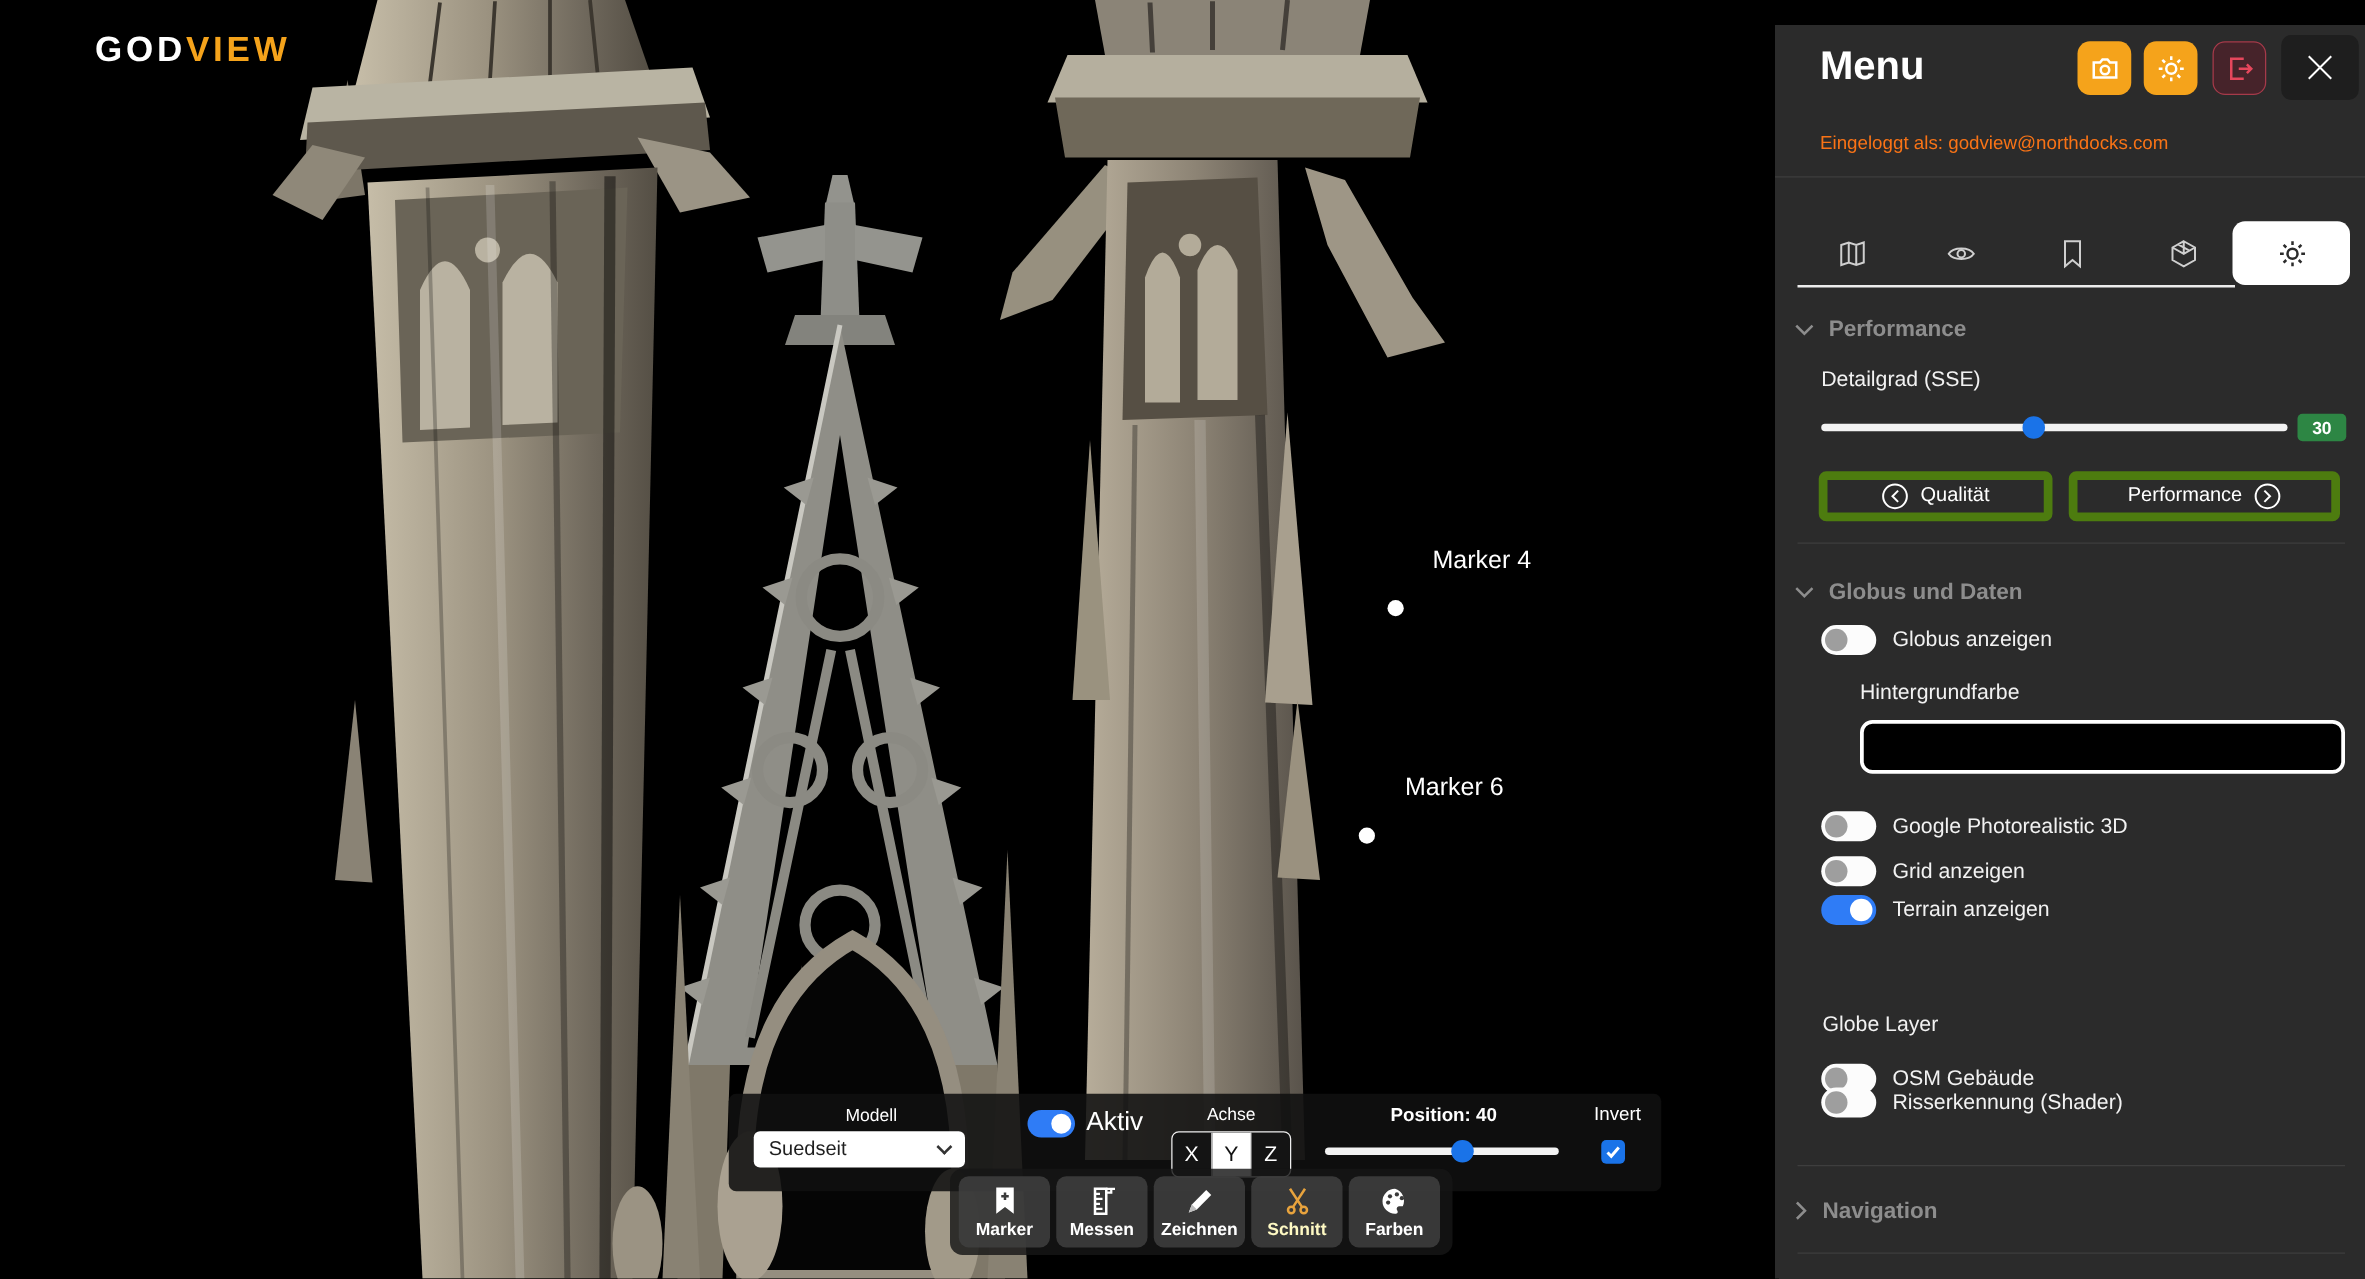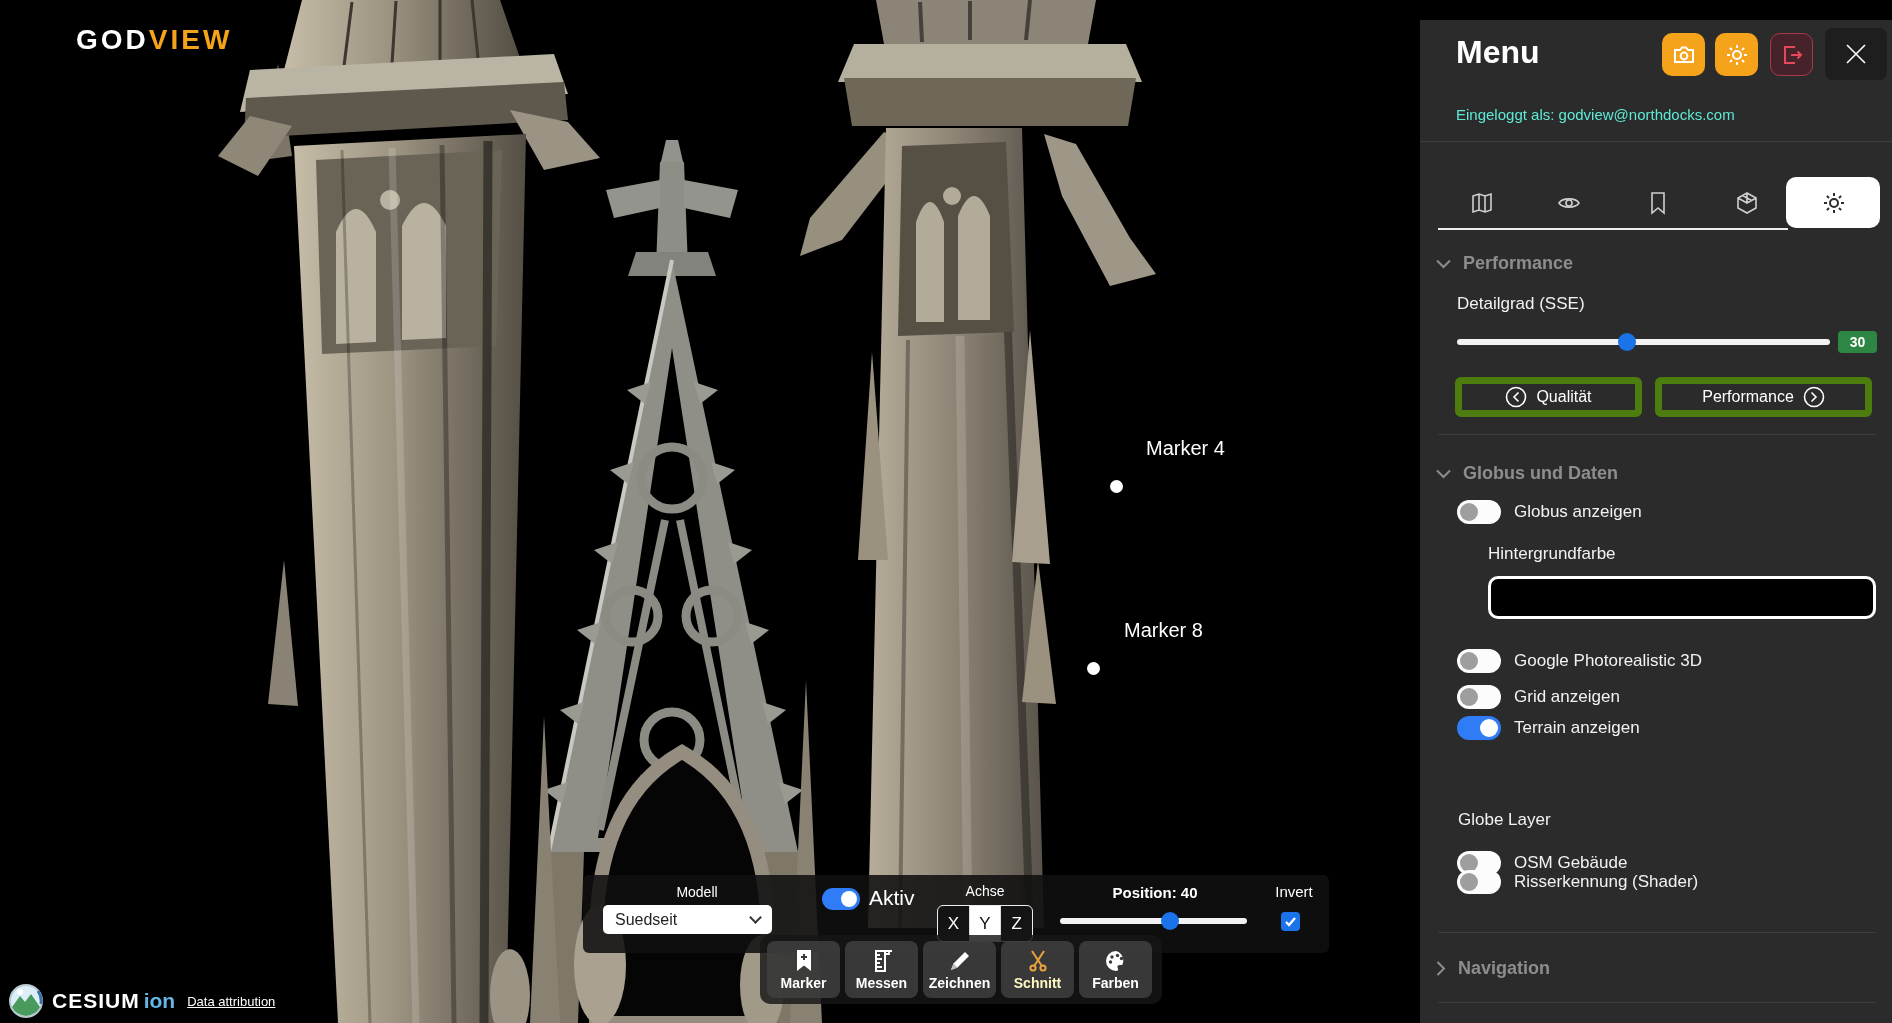--- a/index.html
+++ b/index.html
@@ -44,21 +44,21 @@
   .tool-btn .tl{color:#fff;font-size:14px;font-weight:700;}
   .tool-btn.active .tl{color:#fef9c3;}
 
   
   #panel{position:absolute;left:1420px;top:0;width:472px;height:1023px;background:#2b2b2b;margin-top:20px;}
   #menu-title{position:absolute;left:36px;top:14px;color:#fff;font-size:32px;font-weight:700;}
   .hdr-btn{position:absolute;top:13px;width:43px;height:43px;border-radius:10px;display:flex;align-items:center;justify-content:center;}
   .hdr-btn.orange{background:#f5a31b;}
   .hdr-btn.logout{background:#46232a;border:1px solid #a63a4a;}
   #close-btn{position:absolute;left:405px;top:8px;width:62px;height:52px;border-radius:8px;background:#1e1e1e;display:flex;align-items:center;justify-content:center;}
-  #logged-in{position:absolute;left:36px;top:86px;color:#5eead4;font-size:15px;}
+  #logged-in{position:absolute;left:36px;top:86px;color:#f97316;font-size:15px;}
   .divider{position:absolute;left:0;width:472px;height:1px;background:#3e3e3e;}
   .divider.inset{left:18px;width:438px;}
 
   .tab{position:absolute;top:157px;width:88px;height:52px;display:flex;align-items:center;justify-content:center;}
   #tab-selected-bg{position:absolute;left:366px;top:157px;width:94px;height:51px;background:#fff;border-radius:10px;}
   #tab-underline{position:absolute;left:18px;top:208px;width:350px;height:1.5px;background:#ededed;}
 
   .sec-hdr{position:absolute;display:flex;align-items:center;gap:12px;color:#8d8d8d;font-size:18px;font-weight:700;left:16px;}
   .sub-label{position:absolute;color:#f2f2f2;font-size:17px;}
   .t-row{position:absolute;left:37px;display:flex;align-items:center;gap:13px;height:24px;}
@@ -171,33 +171,22 @@
       </g>
     </svg>
 
     <div id="logo">
       <span class="god">GOD</span><span class="view">VIEW</span>
     </div>
 
     <div class="marker-dot" style="left:1110px;top:480px"></div>
     <div class="marker-label" style="left:1146px;top:437px">Marker 4</div>
     <div class="marker-dot" style="left:1087px;top:662px"></div>
-    <div class="marker-label" style="left:1124px;top:619px">Marker 8</div>
-
-    <div id="attribution">
-      <svg class="ic" width="36" height="36" viewBox="0 0 36 36">
-        <circle cx="18" cy="18" r="16" fill="#dceef8" stroke="#b9c8cf" stroke-width="2"></circle>
-        <path d="M4 24 L12 13 L17 19 L23 11 L32 24 Q28 32 18 33 Q8 32 4 24 Z" fill="#4a9a5e"></path>
-        <circle cx="12" cy="9" r="3" fill="#fff"></circle>
-        <path d="M30 8 Q34 14 33 21" stroke="#3873a8" stroke-width="3" fill="none"></path>
-      </svg>
-      <span class="cesium">CESIUM</span>
-      <span class="ion">ion</span>
-      <a href="#">Data attribution</a>
-    </div>
+    <div class="marker-label" style="left:1124px;top:619px">Marker 6</div>
+
   </div>
 
   <div id="clip-bar">
     <div class="cb-label" style="left:114px;top:9px">Modell</div>
     <div id="modell-select">
       <span>Suedseit</span>
       <span class="chev"></span>
     </div>
     <div id="aktiv-toggle" class="toggle on abs">
         <div class="knob"></div>

